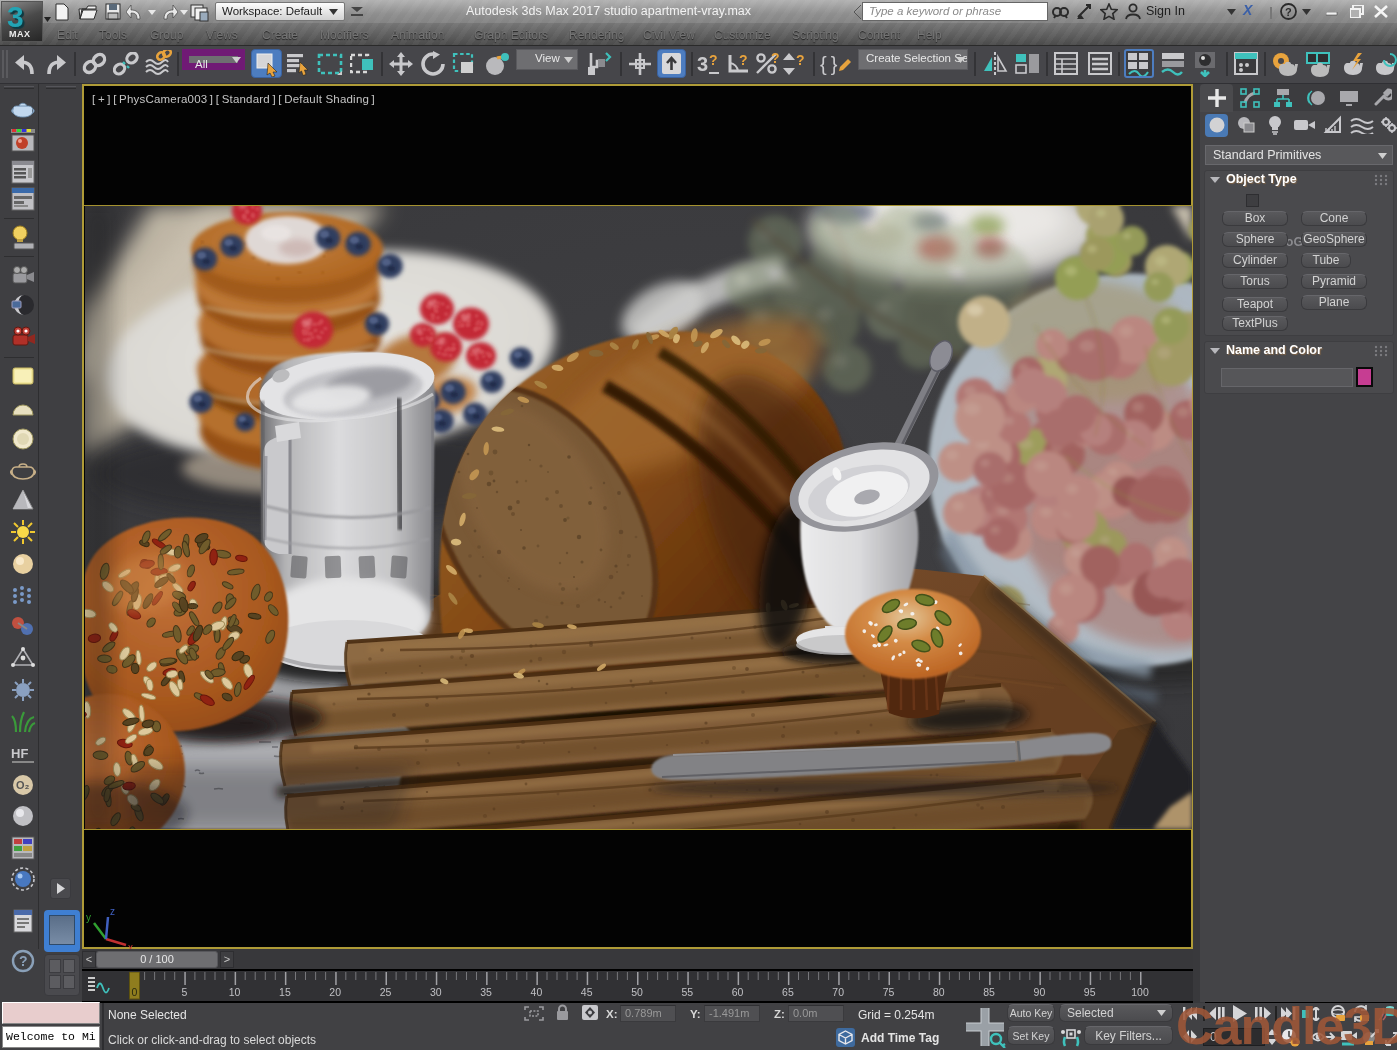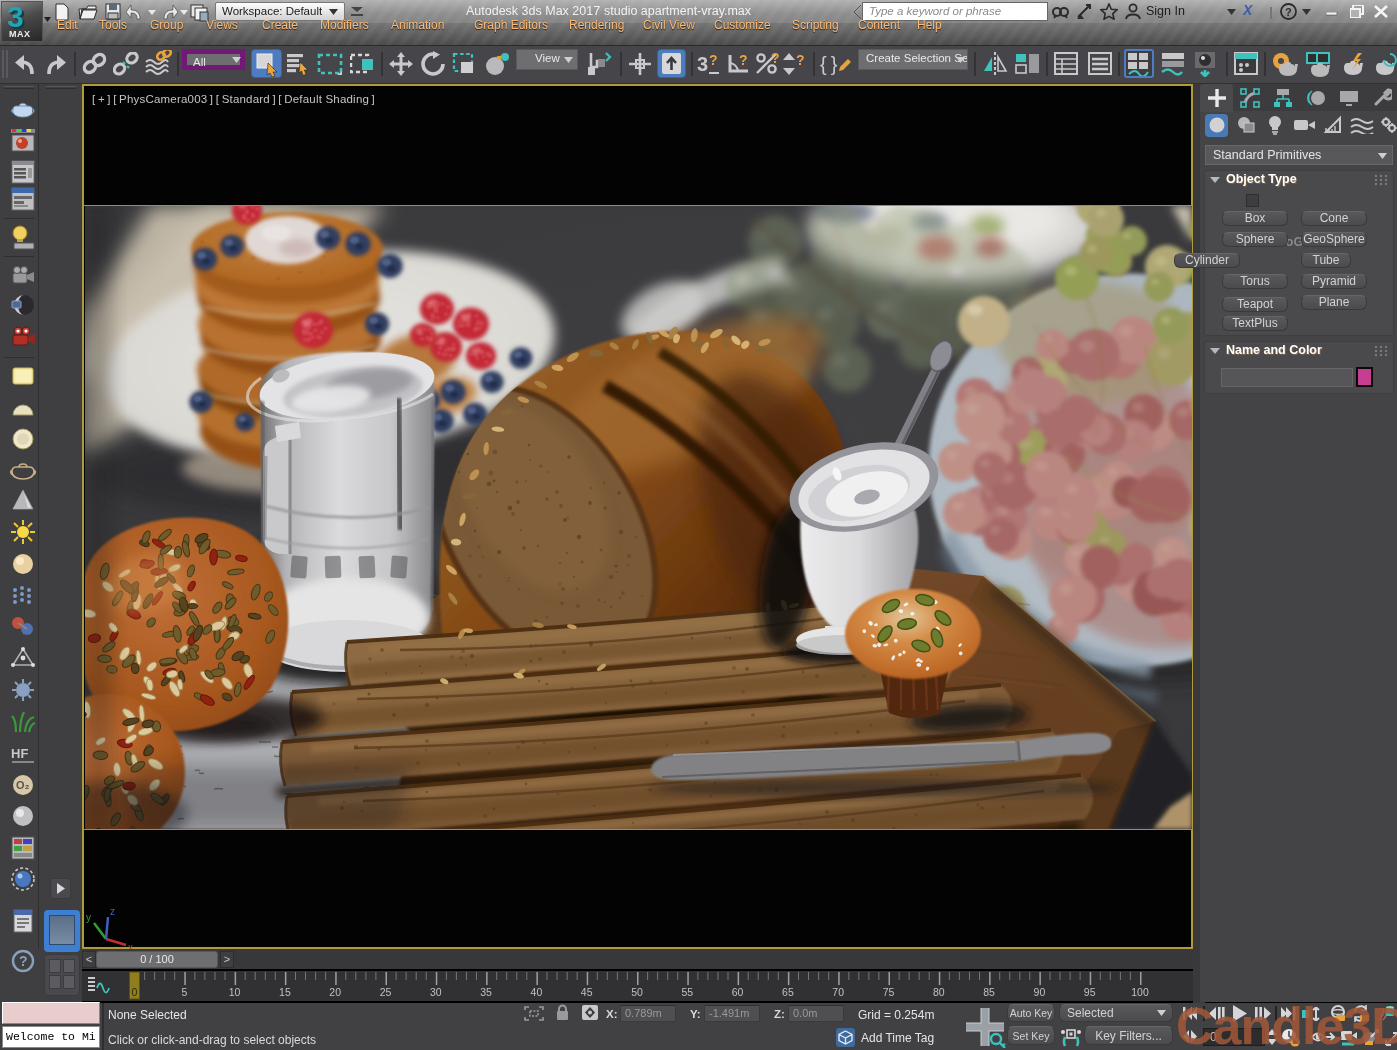--- a/index.html
+++ b/index.html
@@ -6,21 +6,21 @@
  font-family:"Liberation Sans",sans-serif;position:relative}
 .abs{position:absolute}
 #titlebar{left:0;top:0;width:1397px;height:23px;
  background:repeating-linear-gradient(135deg,#9b9b9b 0 6px,#929292 6px 12px),linear-gradient(#ababab,#8a8a8a);
  background-blend-mode:multiply;}
 #titlebar{background:linear-gradient(#b2b2b2,#8e8e8e 60%,#848484);}
 #tstripe{left:0;top:0;width:1397px;height:45px;opacity:.035;
  background:repeating-linear-gradient(125deg,#fff 0 5px,transparent 5px 11px);}
 #menubar{left:0;top:23px;width:1397px;height:22px;
  background:linear-gradient(#757575,#4b4b4b);}
-.menuitem{position:absolute;top:18px;color:#fdba74;font-size:12px;text-shadow:0 1px 1px #222}
+.menuitem{position:absolute;top:28px;color:#737373;font-size:12px;text-shadow:0 1px 1px #222}
 #toolbar{left:0;top:45px;width:1397px;height:39px;background:#46464a;border-top:1px solid #2a2a2a;border-bottom:1px solid #303034}
 #leftcol{left:0;top:84px;width:82px;height:966px;background:#3f3f42}
 #leftdiv{left:38px;top:84px;width:1px;height:865px;background:#2e2e30}
 #viewport{left:82px;top:84px;width:1111px;height:865px;background:#030303;border:2px solid #af9b37}
 #vplabel{left:92px;top:93px;color:#c5c5c5;font-size:11.5px;letter-spacing:.2px}
 #scene{left:85px;top:206px;width:1107px;height:623px}
 #sceneborder{left:84px;top:205px;width:1109px;height:625px;border-top:1px solid #a5922f;border-bottom:1px solid #a5922f}
 #rightstrip{left:1193px;top:84px;width:12px;height:966px;background:#39393c}
 #rightpanel{left:1200px;top:84px;width:197px;height:918px;background:#444447}
 #sliderrow{left:82px;top:949px;width:1111px;height:20px;background:#38383b}
@@ -186,21 +186,21 @@
     </g>
     <g fill="none" stroke="#e8a33d" stroke-width="2.6">
       <ellipse cx="17" cy="6" rx="4" ry="3.4" transform="rotate(-40 17 6)"></ellipse>
       <ellipse cx="23" cy="3" rx="4" ry="3.4" transform="rotate(-40 23 3)"></ellipse>
     </g>
   </svg>
 <svg class="abs" style="left:177px;top:52px" width="2" height="24" viewBox="0 0 2 24">
     <rect width="2" height="24" fill="#333336"></rect>
   </svg>
 <div class="abs" style="left:182px;top:49px;width:63px;height:21px;background:#6e6e71;
- border:5px solid #701a75;font-size:11.5px;color:#e8e8e8;padding:2px 0 0 6px">All</div>
+ border:7px solid #701a75;font-size:11.5px;color:#e8e8e8;padding:2px 0 0 6px">All</div>
 <svg class="abs" style="left:232px;top:57px" width="9" height="7" viewBox="0 0 9 7">
     <path d="M0,0 h9 l-4.5,6 z" fill="#cfcfcf"></path>
   </svg>
 <div class="abs" style="left:251px;top:49px;width:31px;height:29px;background:#4d7dc0;border-radius:4px;border:1px solid #3a62a0"></div>
 <svg class="abs" style="left:254px;top:51px" width="26" height="26" viewBox="0 0 26 26">
     <rect x="3" y="3" width="15" height="14" fill="#d6d6d8" stroke="#eee"></rect>
     <path d="M14,12 L23,21 L19,21 L21,25 L18,26 L16,22 L13,24 Z" fill="#e8a33d" stroke="#222" stroke-width=".6"></path>
   </svg>
 <svg class="abs" style="left:286px;top:52px" width="26" height="24" viewBox="0 0 26 24">
     <g fill="#c9c9cc">
@@ -1860,21 +1860,21 @@
       <circle cx="7" cy="10" r="1.2"></circle>
       <circle cx="12" cy="10" r="1.2"></circle>
     </g>
   </svg>
 <div class="abs" style="left:1246px;top:194px;width:13px;height:13px;background:#3e3e41;border:1px solid #2e2e31"></div>
 <div class="abs" style="left:1265px;top:193px;font-size:12.5px;color:#8a8a8e;font-weight:bold;margin-top:42px;">AutoGrid</div>
 <div class="pbtn" style="left:1222px;top:211px;width:66px;height:15px;line-height:13px">Box</div>
 <div class="pbtn" style="left:1301px;top:211px;width:66px;height:15px;line-height:13px">Cone</div>
 <div class="pbtn" style="left:1222px;top:232px;width:66px;height:15px;line-height:13px">Sphere</div>
 <div class="pbtn" style="left:1301px;top:232px;width:66px;height:15px;line-height:13px">GeoSphere</div>
-<div class="pbtn" style="left:1174px;top:253px;width:66px;height:15px;line-height:13px">Cylinder</div>
+<div class="pbtn" style="left:1222px;top:253px;width:66px;height:15px;line-height:13px">Cylinder</div>
 <div class="pbtn" style="left:1301px;top:253px;width:50px;height:15px;line-height:13px">Tube</div>
 <div class="pbtn" style="left:1222px;top:274px;width:66px;height:15px;line-height:13px">Torus</div>
 <div class="pbtn" style="left:1301px;top:274px;width:66px;height:15px;line-height:13px">Pyramid</div>
 <div class="pbtn" style="left:1222px;top:297px;width:66px;height:15px;line-height:13px">Teapot</div>
 <div class="pbtn" style="left:1301px;top:295px;width:66px;height:15px;line-height:13px">Plane</div>
 <div class="pbtn" style="left:1222px;top:316px;width:66px;height:15px;line-height:13px">TextPlus</div>
 <div class="rollout" style="left:1204px;top:341px;width:190px;height:53px"></div>
 <svg class="abs" style="left:1210px;top:347px" width="10" height="8" viewBox="0 0 10 8">
     <path d="M0,1 h10 l-5,6 z" fill="#b8b8bc"></path>
   </svg>
@@ -2060,21 +2060,21 @@
 <div class="fld" style="left:620px;top:1005px;width:56px;height:17px">0.789m</div>
 <div class="abs" style="left:690px;top:1008px;font-size:11.5px;color:#d8d8d8;font-weight:normal;"><b>Y:</b></div>
 <div class="fld" style="left:704px;top:1005px;width:56px;height:17px">-1.491m</div>
 <div class="abs" style="left:774px;top:1008px;font-size:11.5px;color:#d8d8d8;font-weight:normal;"><b>Z:</b></div>
 <div class="fld" style="left:788px;top:1005px;width:56px;height:17px">0.0m</div>
 <div class="abs" style="left:858px;top:1008px;font-size:12px;color:#e4e4e4;font-weight:normal;">Grid = 0.254m</div>
 <svg class="abs" style="left:836px;top:1028px" width="19" height="19" viewBox="0 0 19 19">
     <rect width="19" height="19" rx="3" fill="#3e6a9e"></rect>
     <path d="M9.5,3 L16,6.5 L16,12.5 L9.5,16 L3,12.5 L3,6.5 Z M3,6.5 L9.5,10 L16,6.5 M9.5,10 V16" fill="none" stroke="#e8e8ec" stroke-width="1.4"></path>
   </svg>
-<div class="abs" style="left:861px;top:1031px;font-size:12px;color:#e4e4e4;font-weight:normal;">Add Time Tag</div>
+<div class="abs" style="left:861px;top:1031px;font-size:12px;color:#e4e4e4;font-weight:bold;">Add Time Tag</div>
 <svg class="abs" style="left:963px;top:1006px" width="44" height="42" viewBox="0 0 44 42">
     <path d="M22,2 V40 M3,21 H41" stroke="#c9ced2" stroke-width="9"></path>
     <path d="M22,2 V40 M3,21 H41" stroke="#9aa0a6" stroke-width="7"></path>
     <circle cx="33" cy="33" r="5" fill="none" stroke="#3fc1bc" stroke-width="2.4"></circle>
     <path d="M36,36 l6,6 M39,40 l3,-2" stroke="#3fc1bc" stroke-width="2.4"></path>
   </svg>
 <div class="pbtn" style="left:1007px;top:1004px;width:48px;height:18px;line-height:17px;font-size:10.5px">Auto Key</div>
 <div class="pbtn" style="left:1007px;top:1026px;width:48px;height:19px;line-height:18px;font-size:10.5px">Set Key</div>
 <div class="pbtn" style="left:1059px;top:1004px;width:114px;height:18px;line-height:17px;text-align:left;padding-left:7px">Selected</div>
 <svg class="abs" style="left:1157px;top:1010px" width="9" height="7" viewBox="0 0 9 7">

